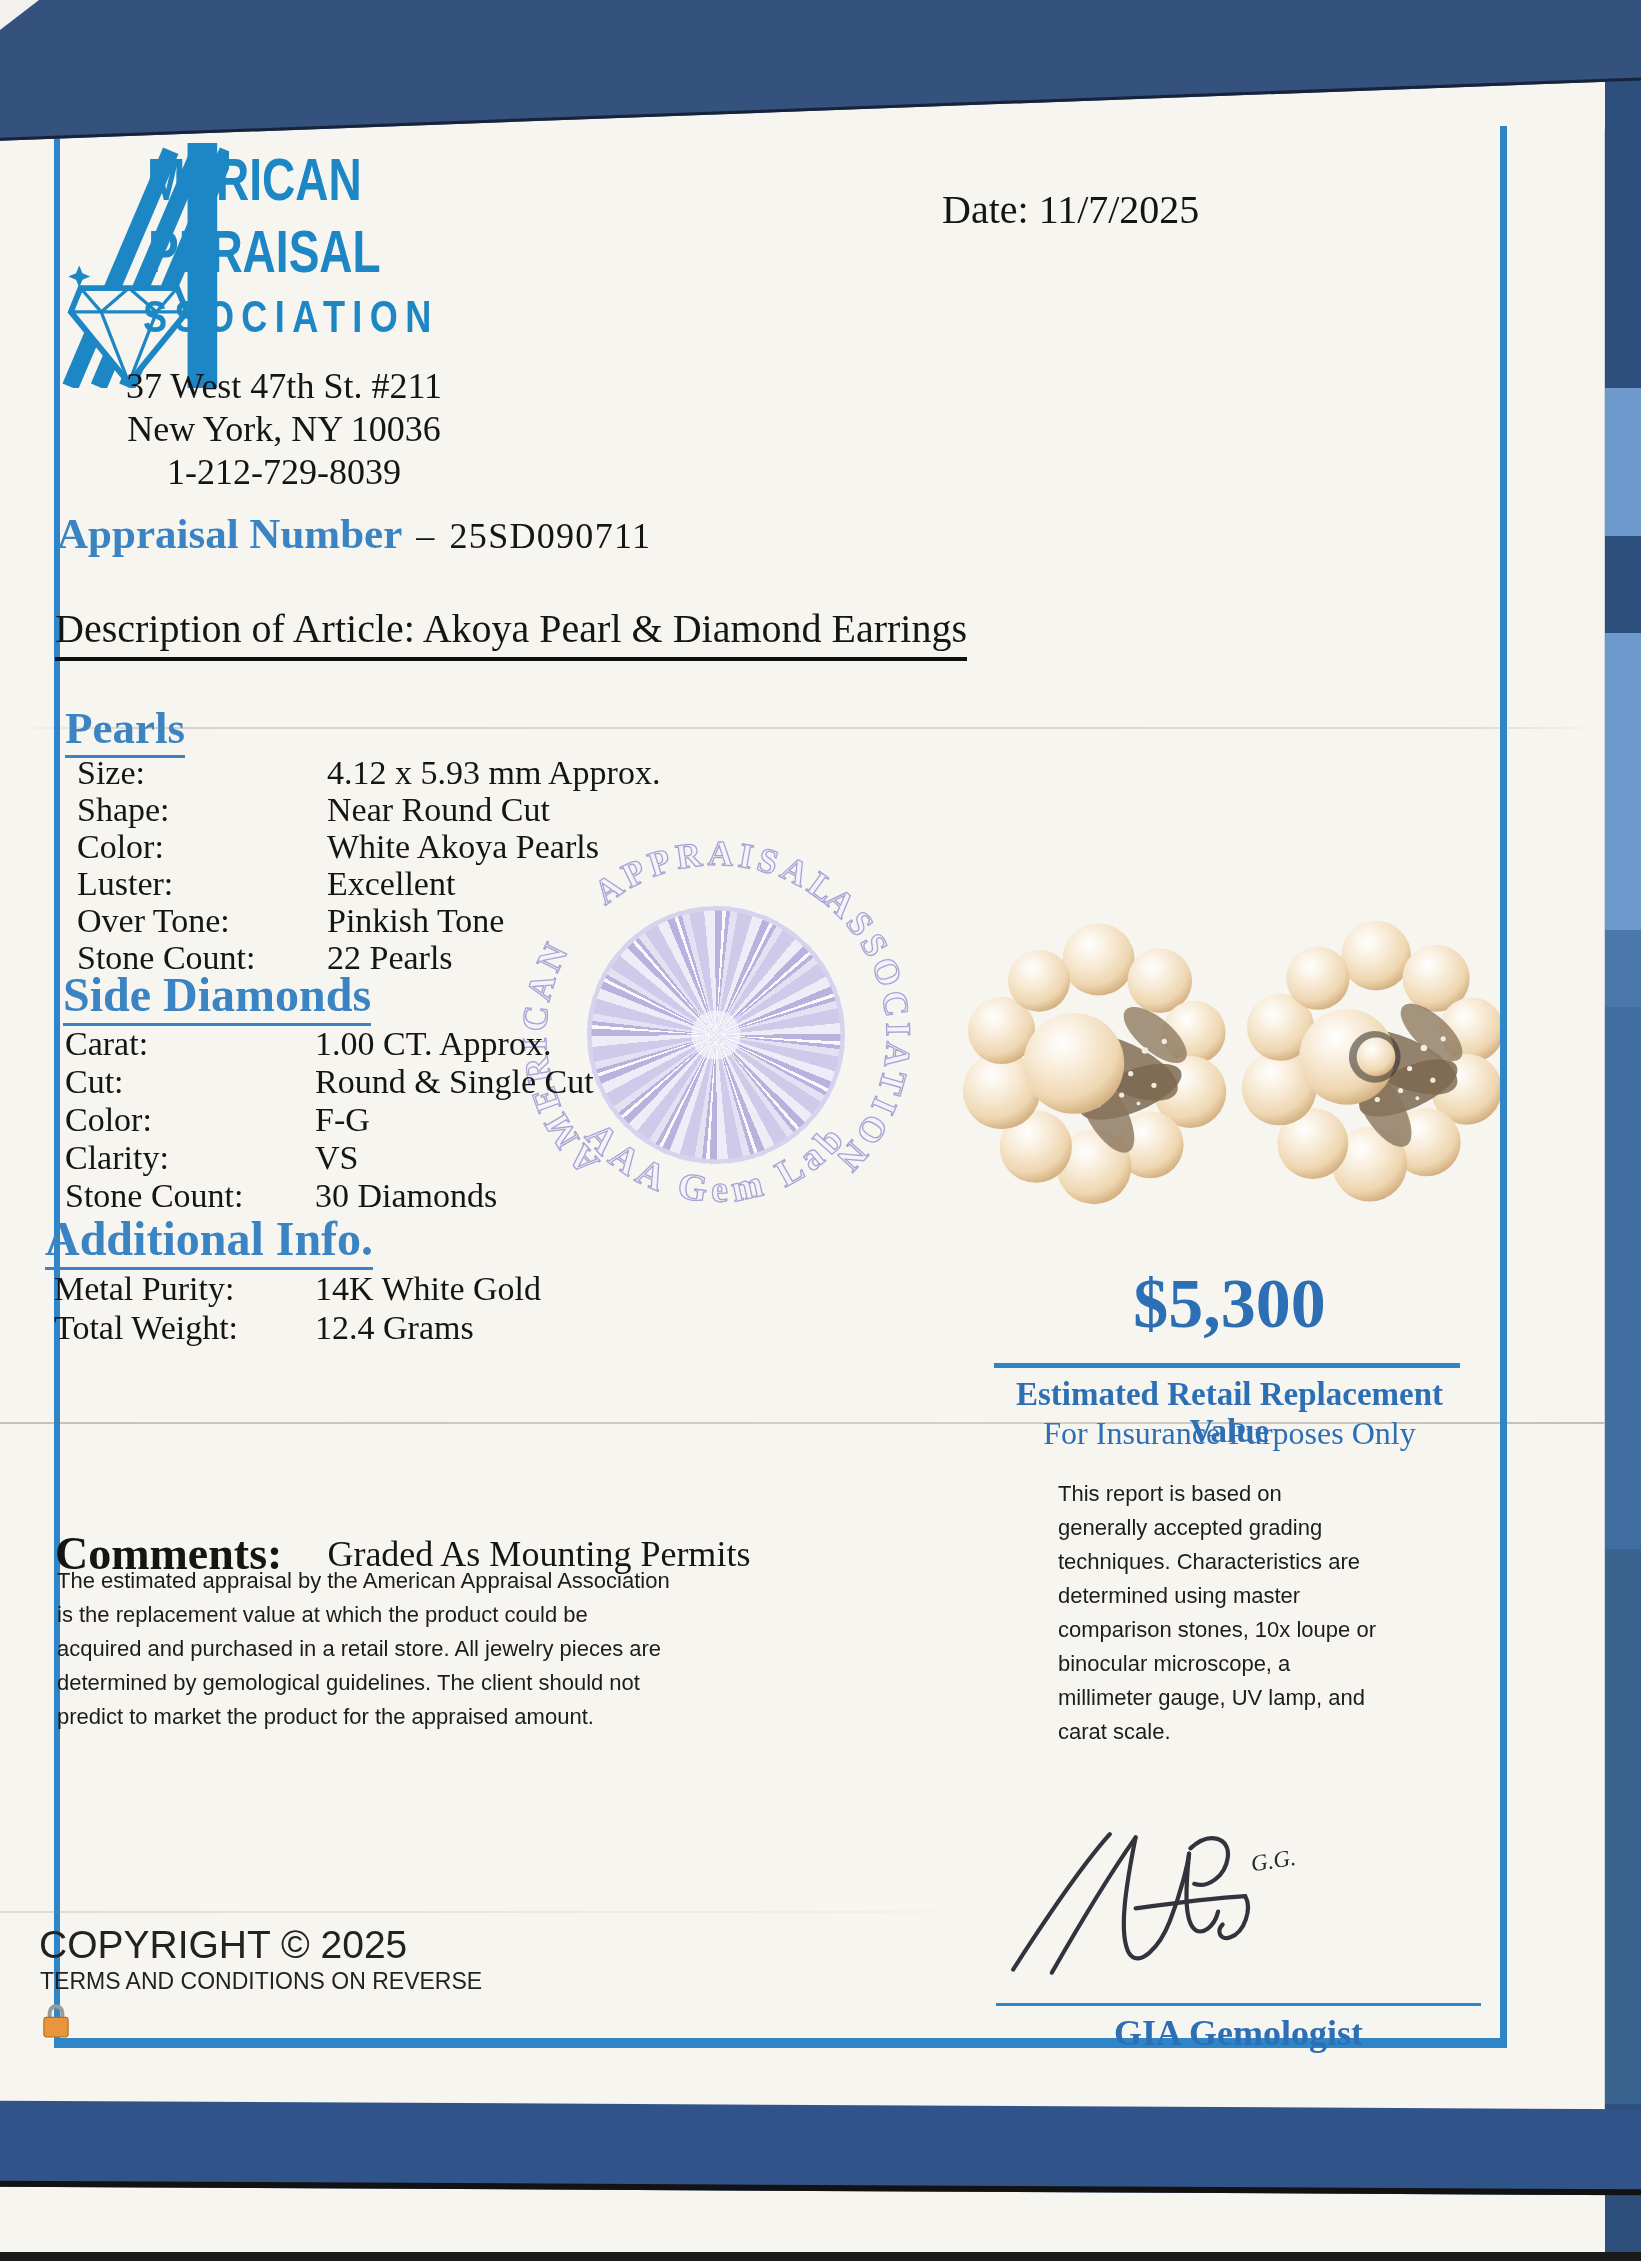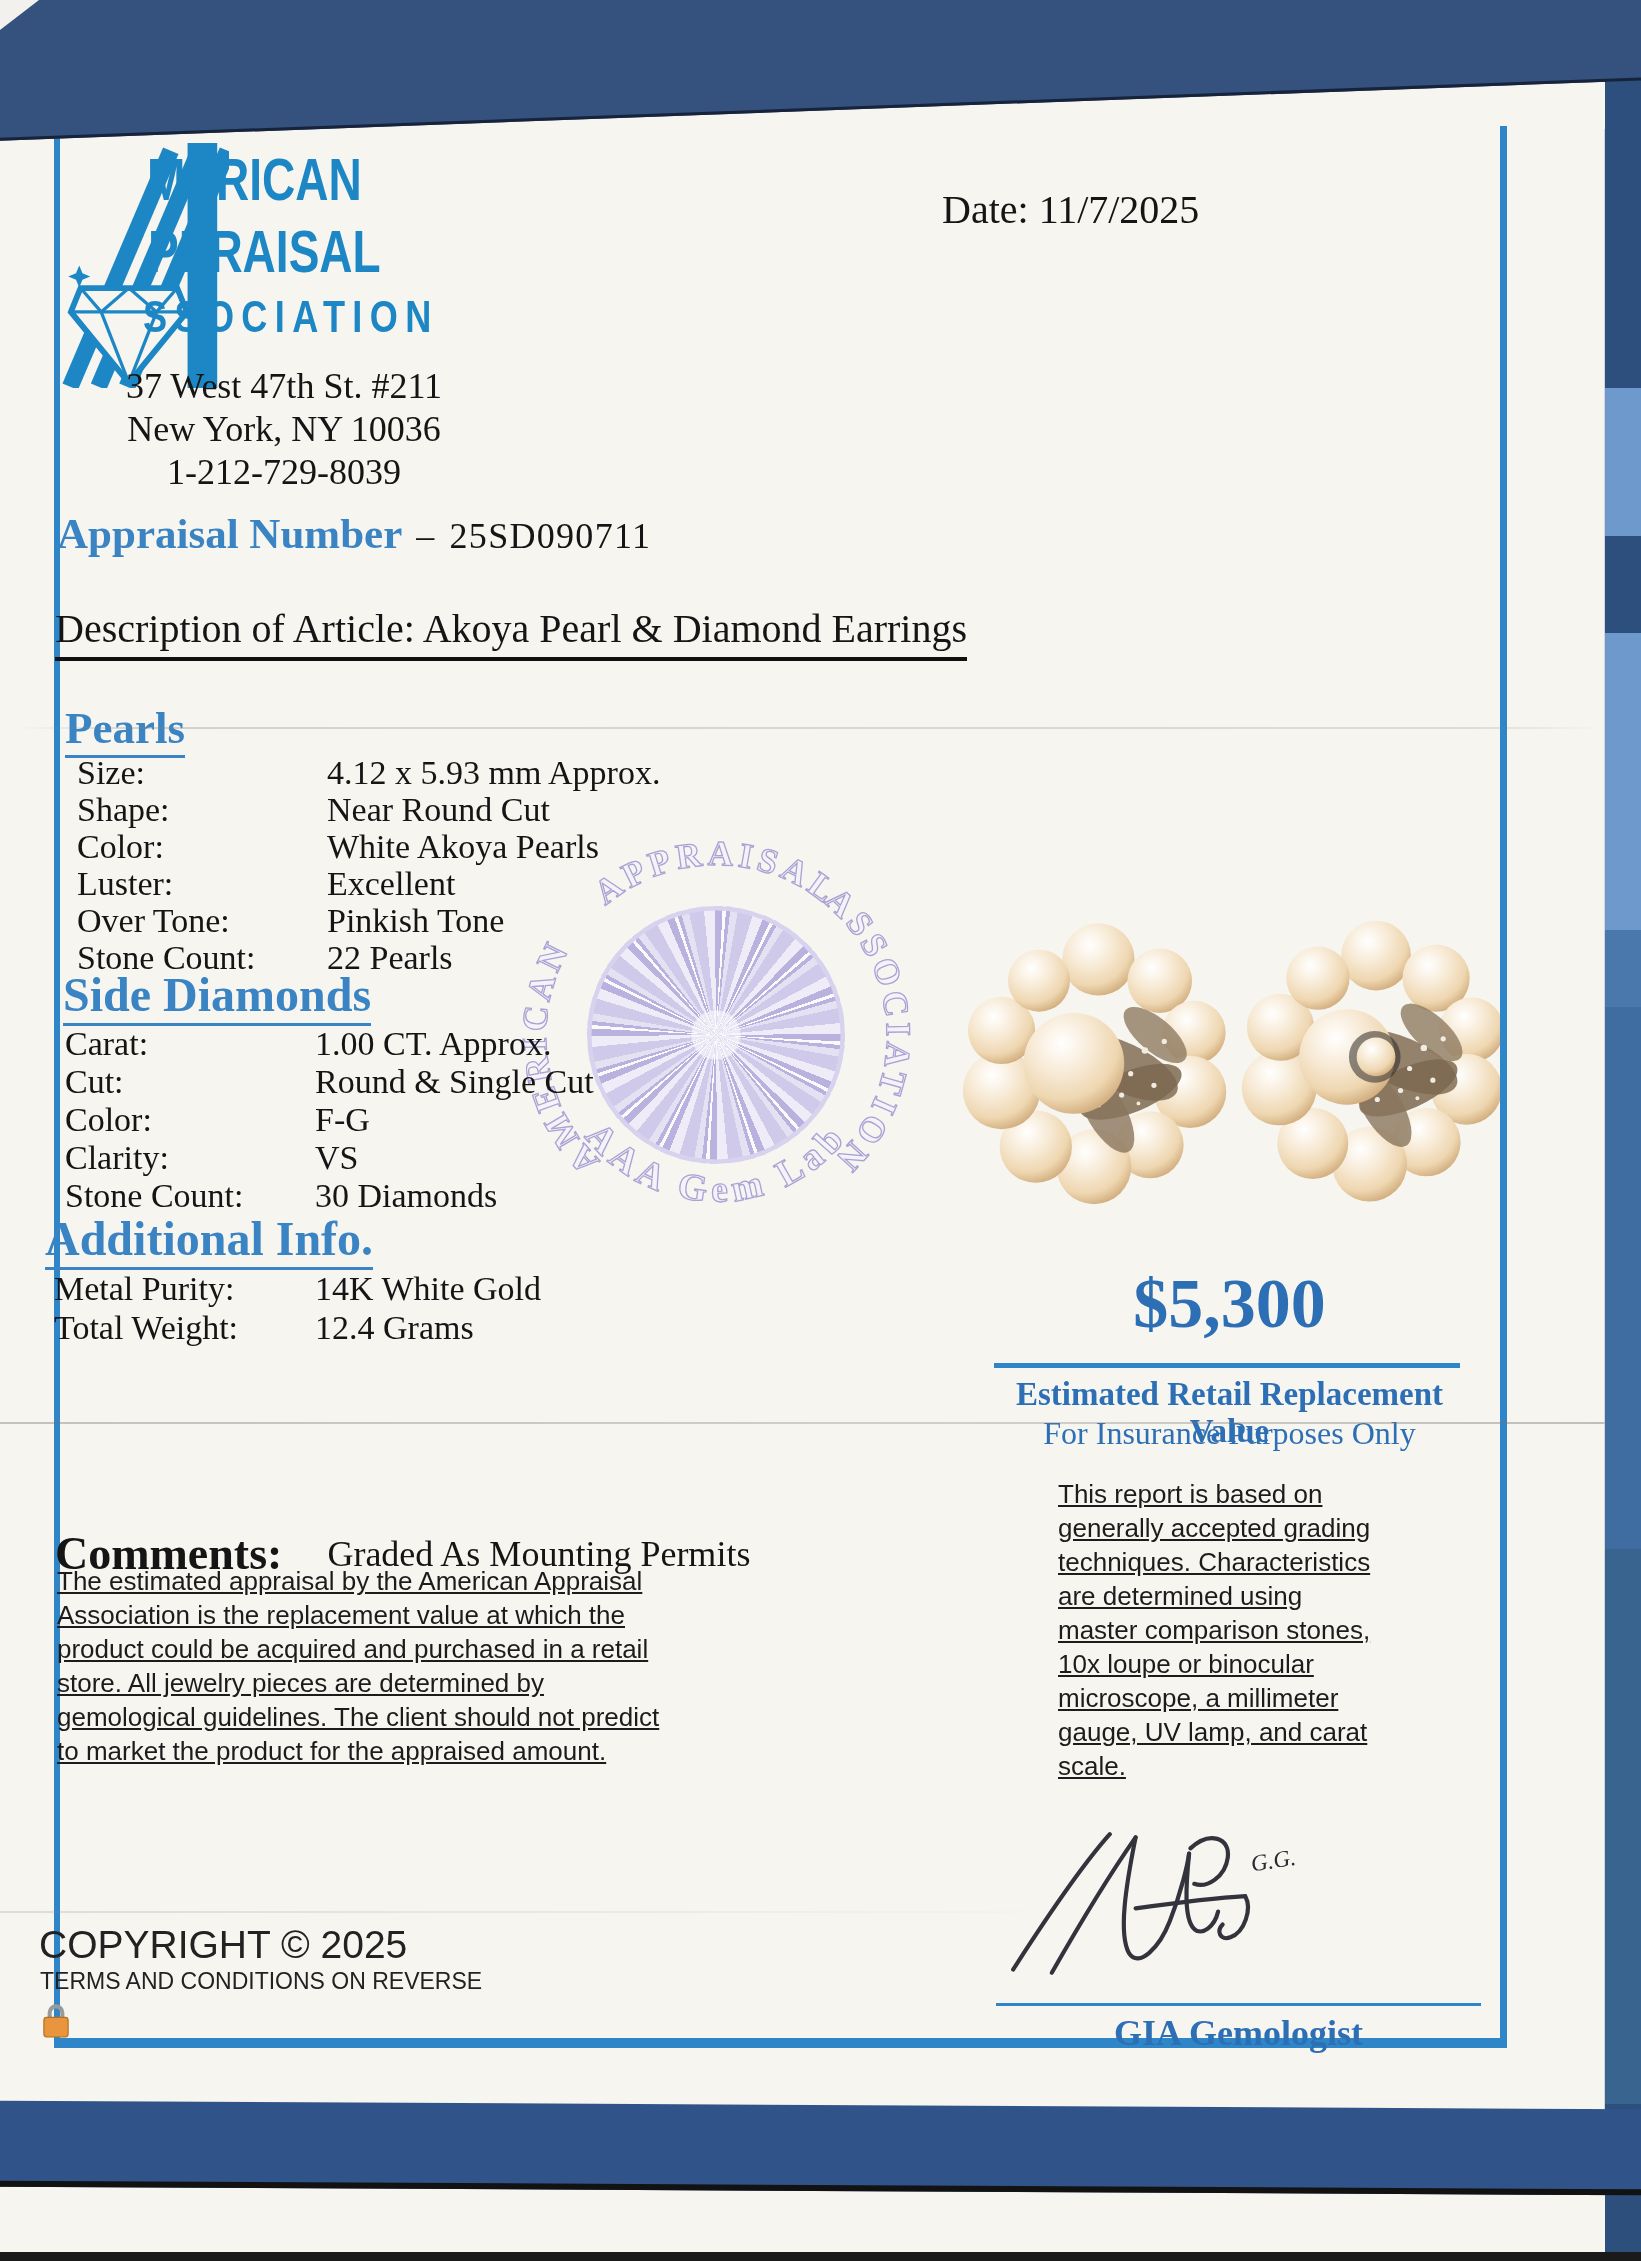--- a/index.html
+++ b/index.html
@@ -69,21 +69,21 @@
   #amount{left:997px;top:1264px;width:465px;text-align:center;color:#2d6fb5;font-size:70px;
           font-weight:bold;z-index:10;}
   #value-divider{left:994px;top:1363px;width:466px;height:4.5px;background:#2e86c8;z-index:10;}
   #value-cap1{left:981px;top:1376px;width:497px;text-align:center;color:#2d6fb5;font-weight:bold;font-size:33px;z-index:10;}
   #value-cap2{left:981px;top:1415px;width:497px;text-align:center;color:#2d6fb5;font-size:32px;z-index:10;}
 
   
   #comments-line{left:55px;top:1527px;display:flex;align-items:center;gap:45px;z-index:10;white-space:nowrap;}
   #comments-line .c-label{font-size:46px;font-weight:bold;}
   #comments-line .c-value{font-size:36px;}
-  .para{font-family:"Liberation Sans",sans-serif;font-size:26px;line-height:34px;color:#1c1c1c;z-index:10;text-decoration:underline;}
+  .para{font-family:"Liberation Sans",sans-serif;font-size:22px;line-height:34px;color:#1c1c1c;z-index:10;}
   #para-left{left:57px;top:1564px;width:620px;}
   #para-right{left:1058px;top:1477px;width:318px;}
 
   
   #signature{left:997px;top:1821px;z-index:10;}
   #sig-line{left:996px;top:2003px;width:485px;height:3.2px;background:#2e86c8;z-index:10;}
   #sig-title{left:996px;top:2012px;width:485px;text-align:center;color:#2d6fb5;font-weight:bold;font-size:36px;z-index:10;}
   #copyright{left:39px;top:1923px;font-family:"Liberation Sans",sans-serif;font-size:39px;color:#222;z-index:10;}
   #terms{left:40px;top:1968px;font-family:"Liberation Sans",sans-serif;font-size:23px;color:#222;z-index:10;}
   #security-line{left:41px;top:1998px;display:flex;align-items:center;gap:11.6px;z-index:10;}

